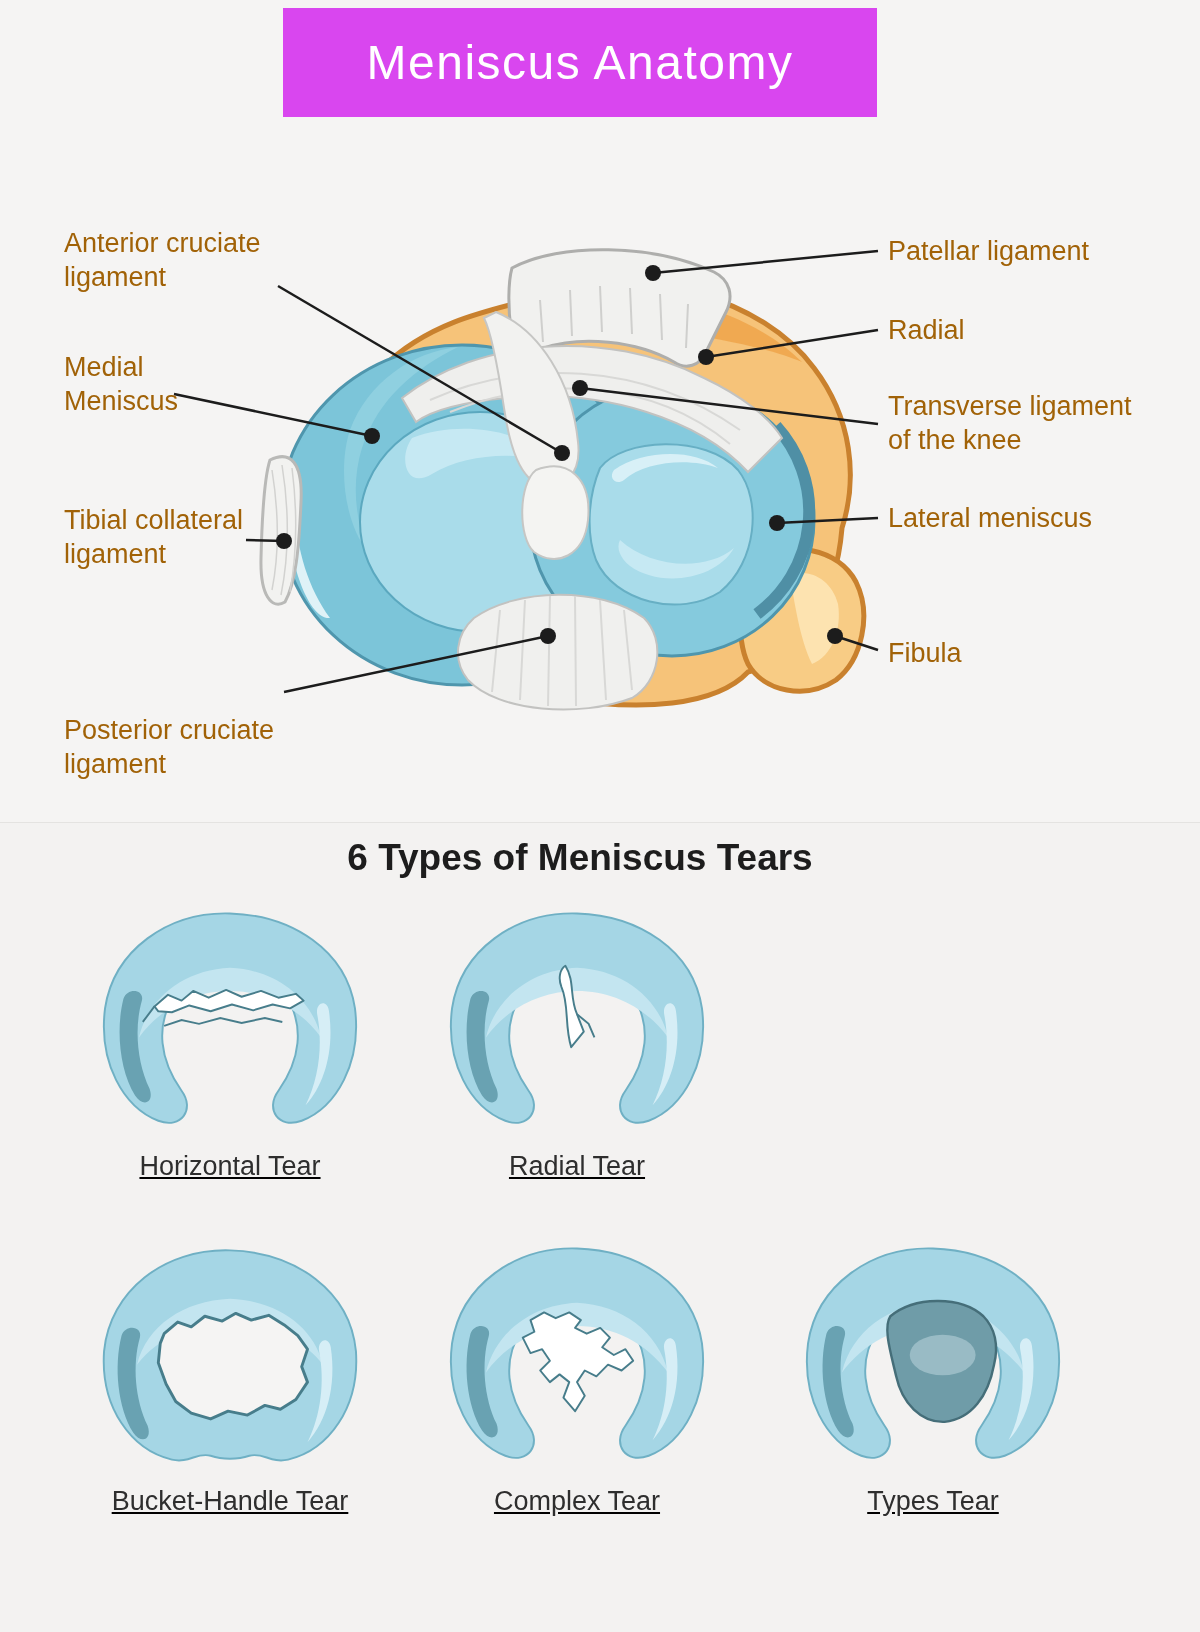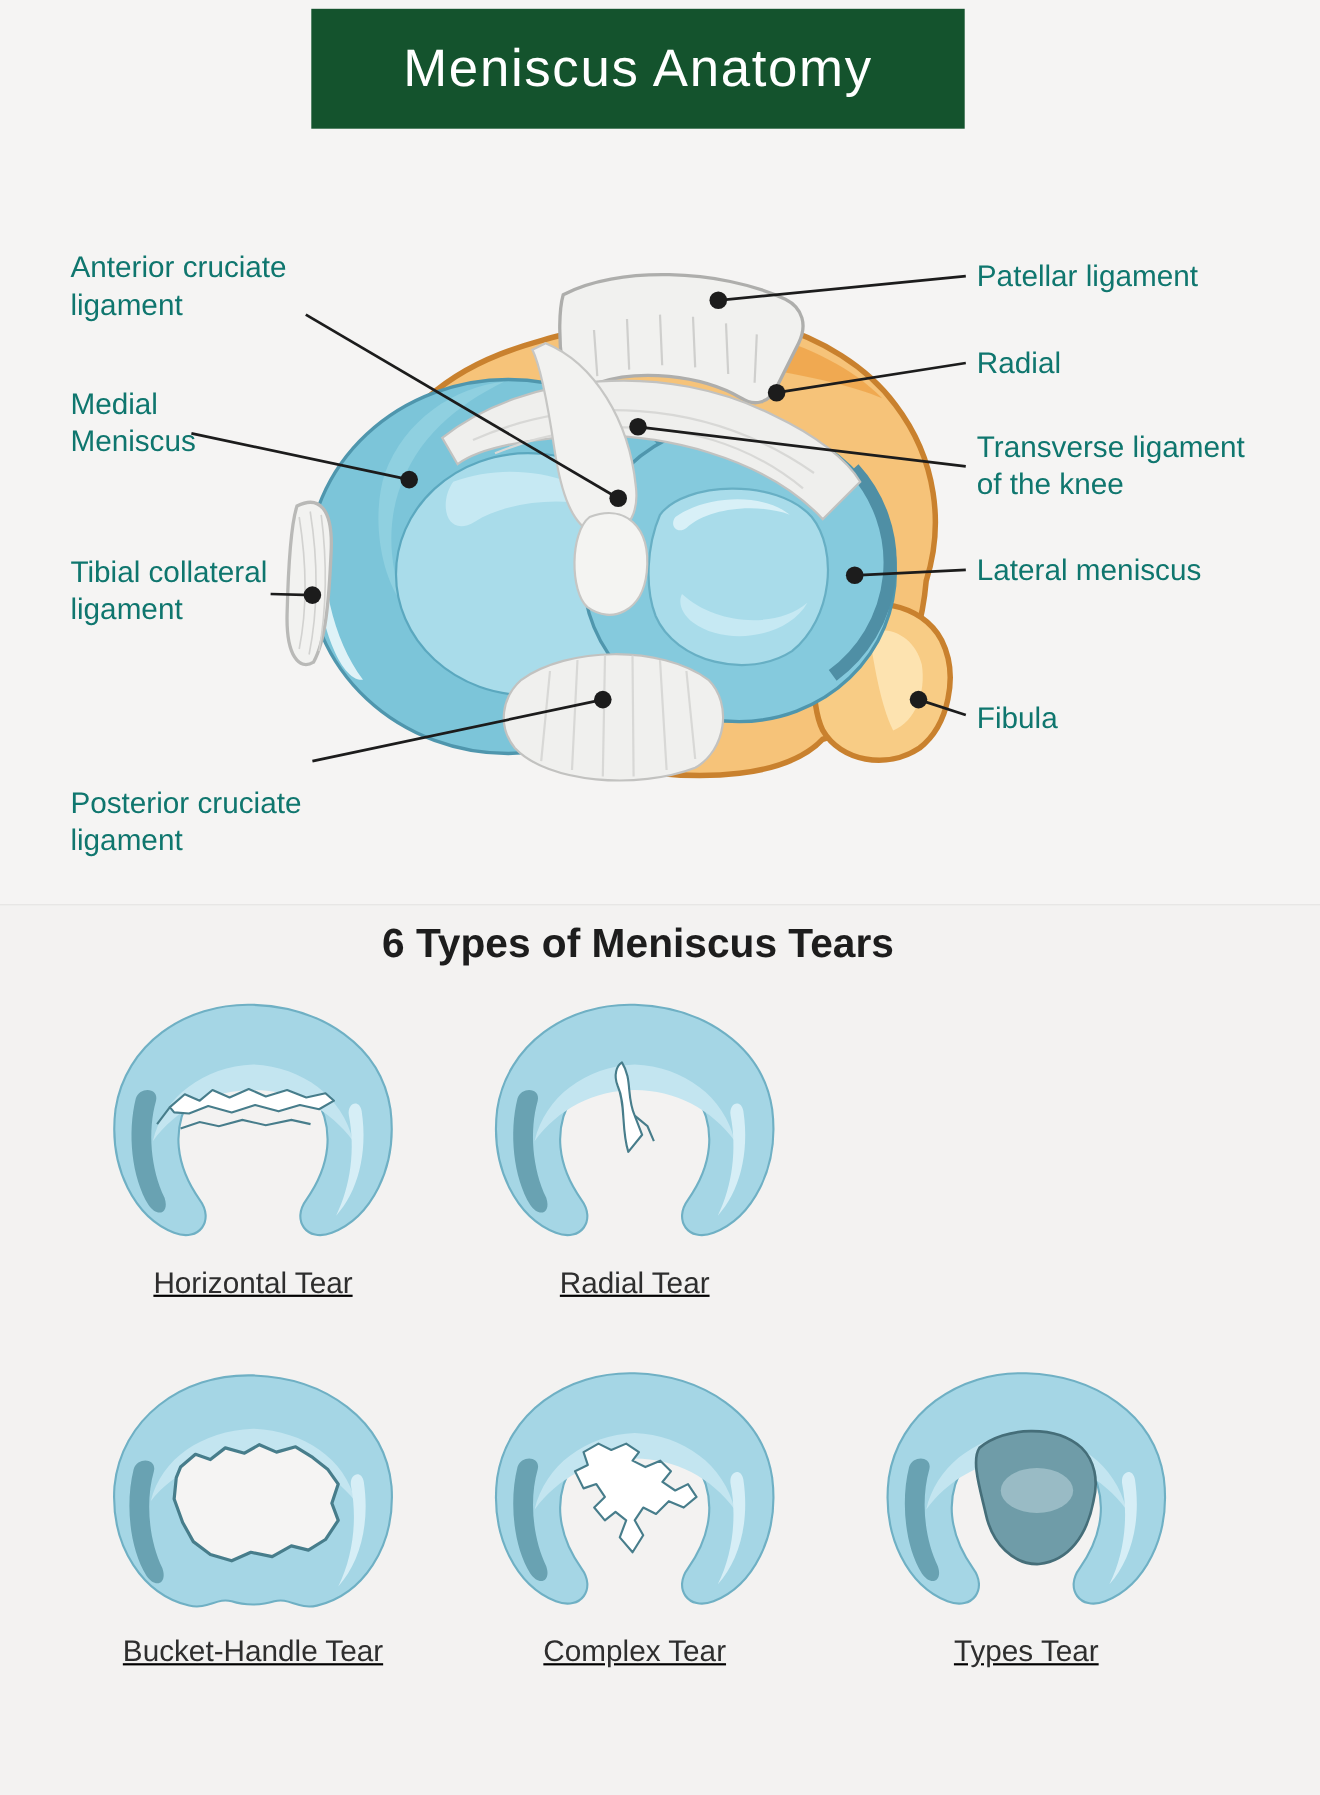--- a/index.html
+++ b/index.html
@@ -10,35 +10,35 @@
   .page{
     position:relative;
     width:1200px;height:1632px;
     margin:0 auto;
     background:#f5f4f3;
     overflow:hidden;
   }
   
   .banner{
     position:absolute;left:283px;top:8px;width:594px;height:109px;
-    background:#14532d;
+    background:#d946ef;
     display:flex;align-items:center;justify-content:center;
   }
   .banner h1{
     margin:0;
     font-size:48px;font-weight:300;letter-spacing:1.5px;
     color:#ffffff;
   }
   
   .anatomy-svg{
     position:absolute;left:0;top:0;width:1200px;height:820px;
   }
   .anat-label{
     position:absolute;
-    font-size:27px;line-height:34px;color:#0f766e;
+    font-size:27px;line-height:34px;color:#a16207;
     white-space:pre-line;
   }
   
   .tears-section{
     position:absolute;left:0;top:822px;width:1200px;height:810px;
     border-top:1px solid #e4e3e1;
     background:#f3f2f1;
   }
   .tears-heading{
     position:absolute;left:0;top:14px;width:1160px;

